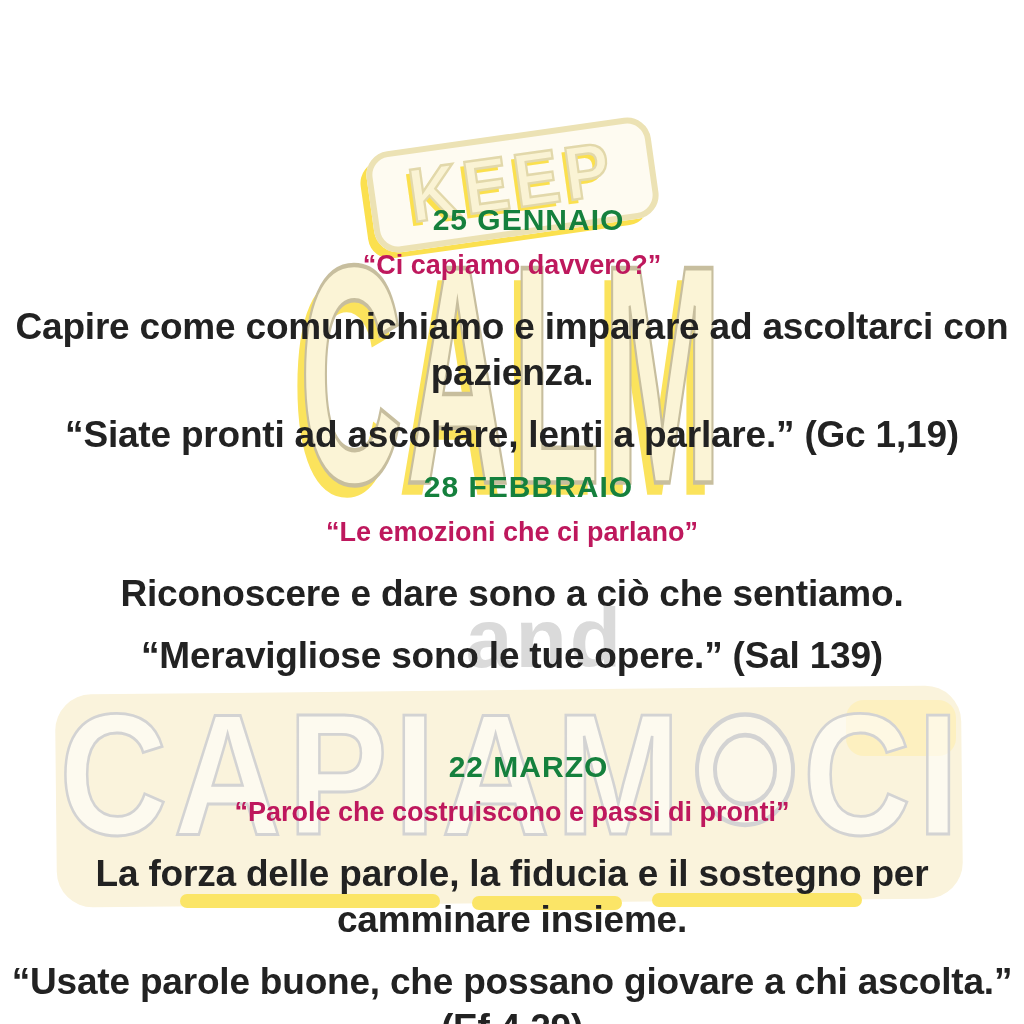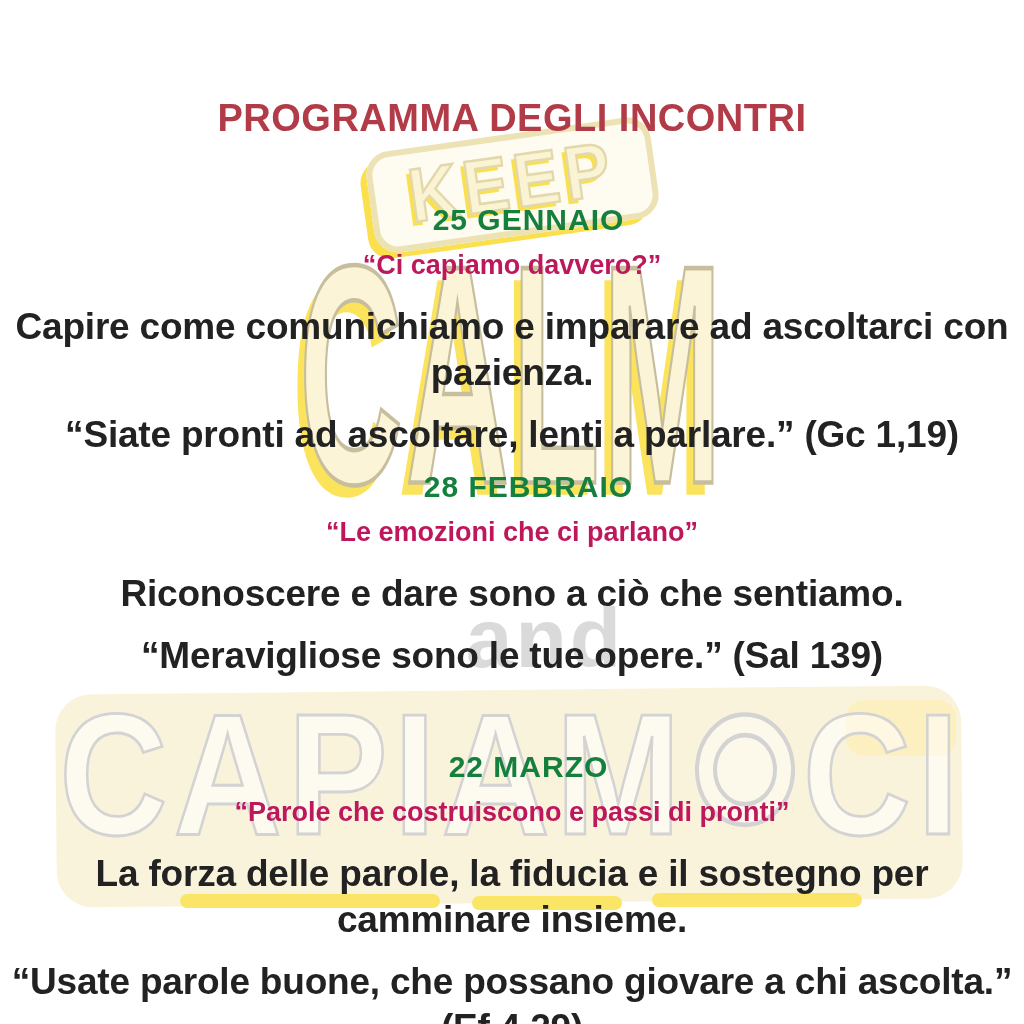--- a/index.html
+++ b/index.html
@@ -93,21 +93,20 @@
   <div class="wm and-wrap">
     <span class="and-text">and</span>
   </div>
 
   <div class="wm capiamoci-wrap">
     <span class="capiamoci-text"><span>CAPIAM</span><span class="ring-o"></span><span>CI</span></span>
   </div>
 
   <div class="content">
 
-    <div class="page-title">PROGRAMMA DEGLI INCONTRI</div>
 
     <section class="sec sec1">
       <div class="mdate">25 GENNAIO</div>
       <div class="mtitle">“Ci capiamo davvero?”</div>
       <div class="mline">Capire come comunichiamo e imparare ad ascoltarci con pazienza.</div>
       <div class="mline">“Siate pronti ad ascoltare, lenti a parlare.” (Gc 1,19)</div>
     </section>
 
     <section class="sec sec2">
       <div class="mdate">28 FEBBRAIO</div>

